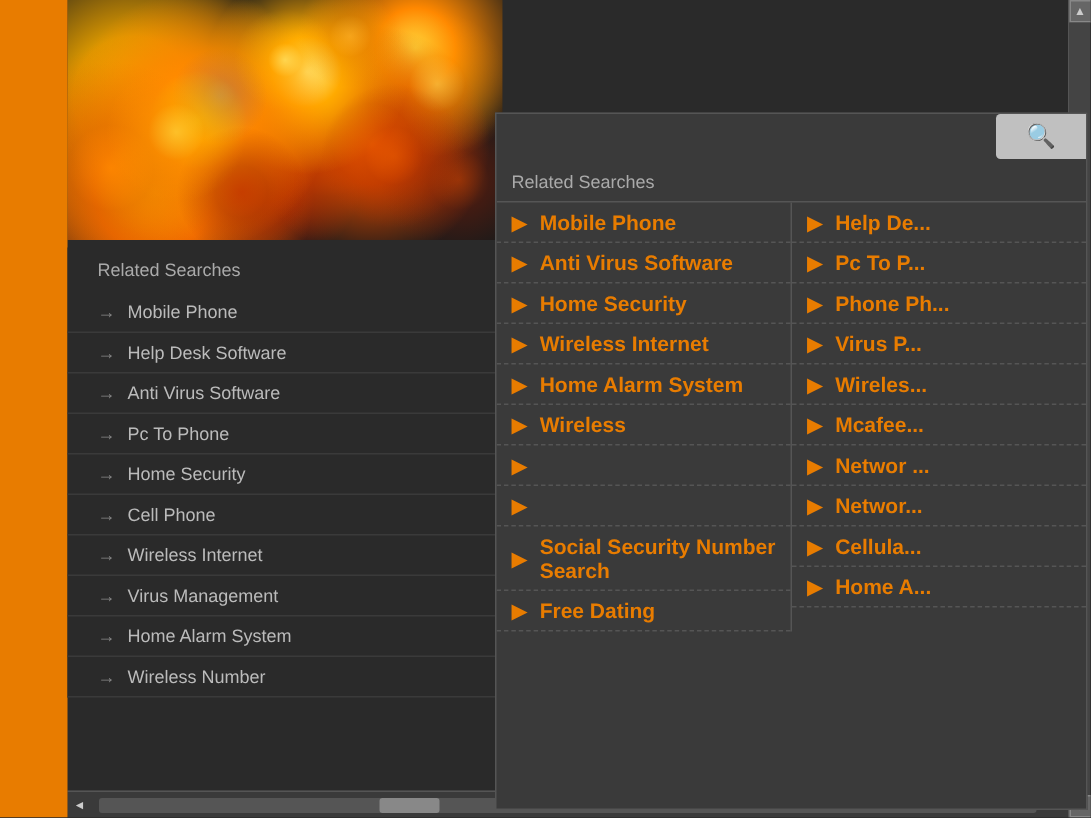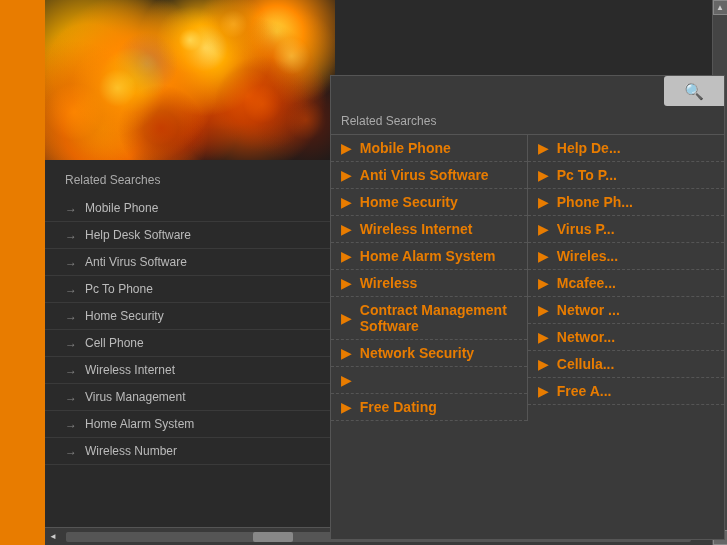--- a/index.html
+++ b/index.html
@@ -317,28 +317,27 @@
         <div class="search-item">
           <span class="arrow-icon">▶</span>
           <span class="item-text">Home Alarm System</span>
         </div>
         <div class="search-item">
           <span class="arrow-icon">▶</span>
           <span class="item-text">Wireless</span>
         </div>
         <div class="search-item">
           <span class="arrow-icon">▶</span>
-          <span class="item-text">Contract Management Software</span>
-        </div>
-        <div class="search-item">
-          <span class="arrow-icon">▶</span>
-          <span class="item-text">Network Security</span>
-        </div>
-        <div class="search-item">
-          <span class="arrow-icon">▶</span>
+        </div>
+        <div class="search-item">
+          <span class="arrow-icon">▶</span>
+        </div>
+        <div class="search-item">
+          <span class="arrow-icon">▶</span>
+          <span class="item-text">Social Security Number Search</span>
         </div>
         <div class="search-item">
           <span class="arrow-icon">▶</span>
           <span class="item-text">Free Dating</span>
         </div>
       </div>
     <div class="overlay-col" id="overlay-right">
         <div class="search-item">
           <span class="arrow-icon">▶</span>
           <span class="item-text">Help De...</span>
@@ -370,21 +369,21 @@
         <div class="search-item">
           <span class="arrow-icon">▶</span>
           <span class="item-text">Networ...</span>
         </div>
         <div class="search-item">
           <span class="arrow-icon">▶</span>
           <span class="item-text">Cellula...</span>
         </div>
         <div class="search-item">
           <span class="arrow-icon">▶</span>
-          <span class="item-text">Free A...</span>
+          <span class="item-text">Home A...</span>
         </div>
       </div>
   </div>
 </div>
 
 <div class="scrollbar-area">
   <span style="font-size:8px;color:#ccc;padding:0 4px;cursor:pointer;">◄</span>
   <div class="scrollbar-track">
     <div class="scrollbar-thumb"></div>
   </div>

